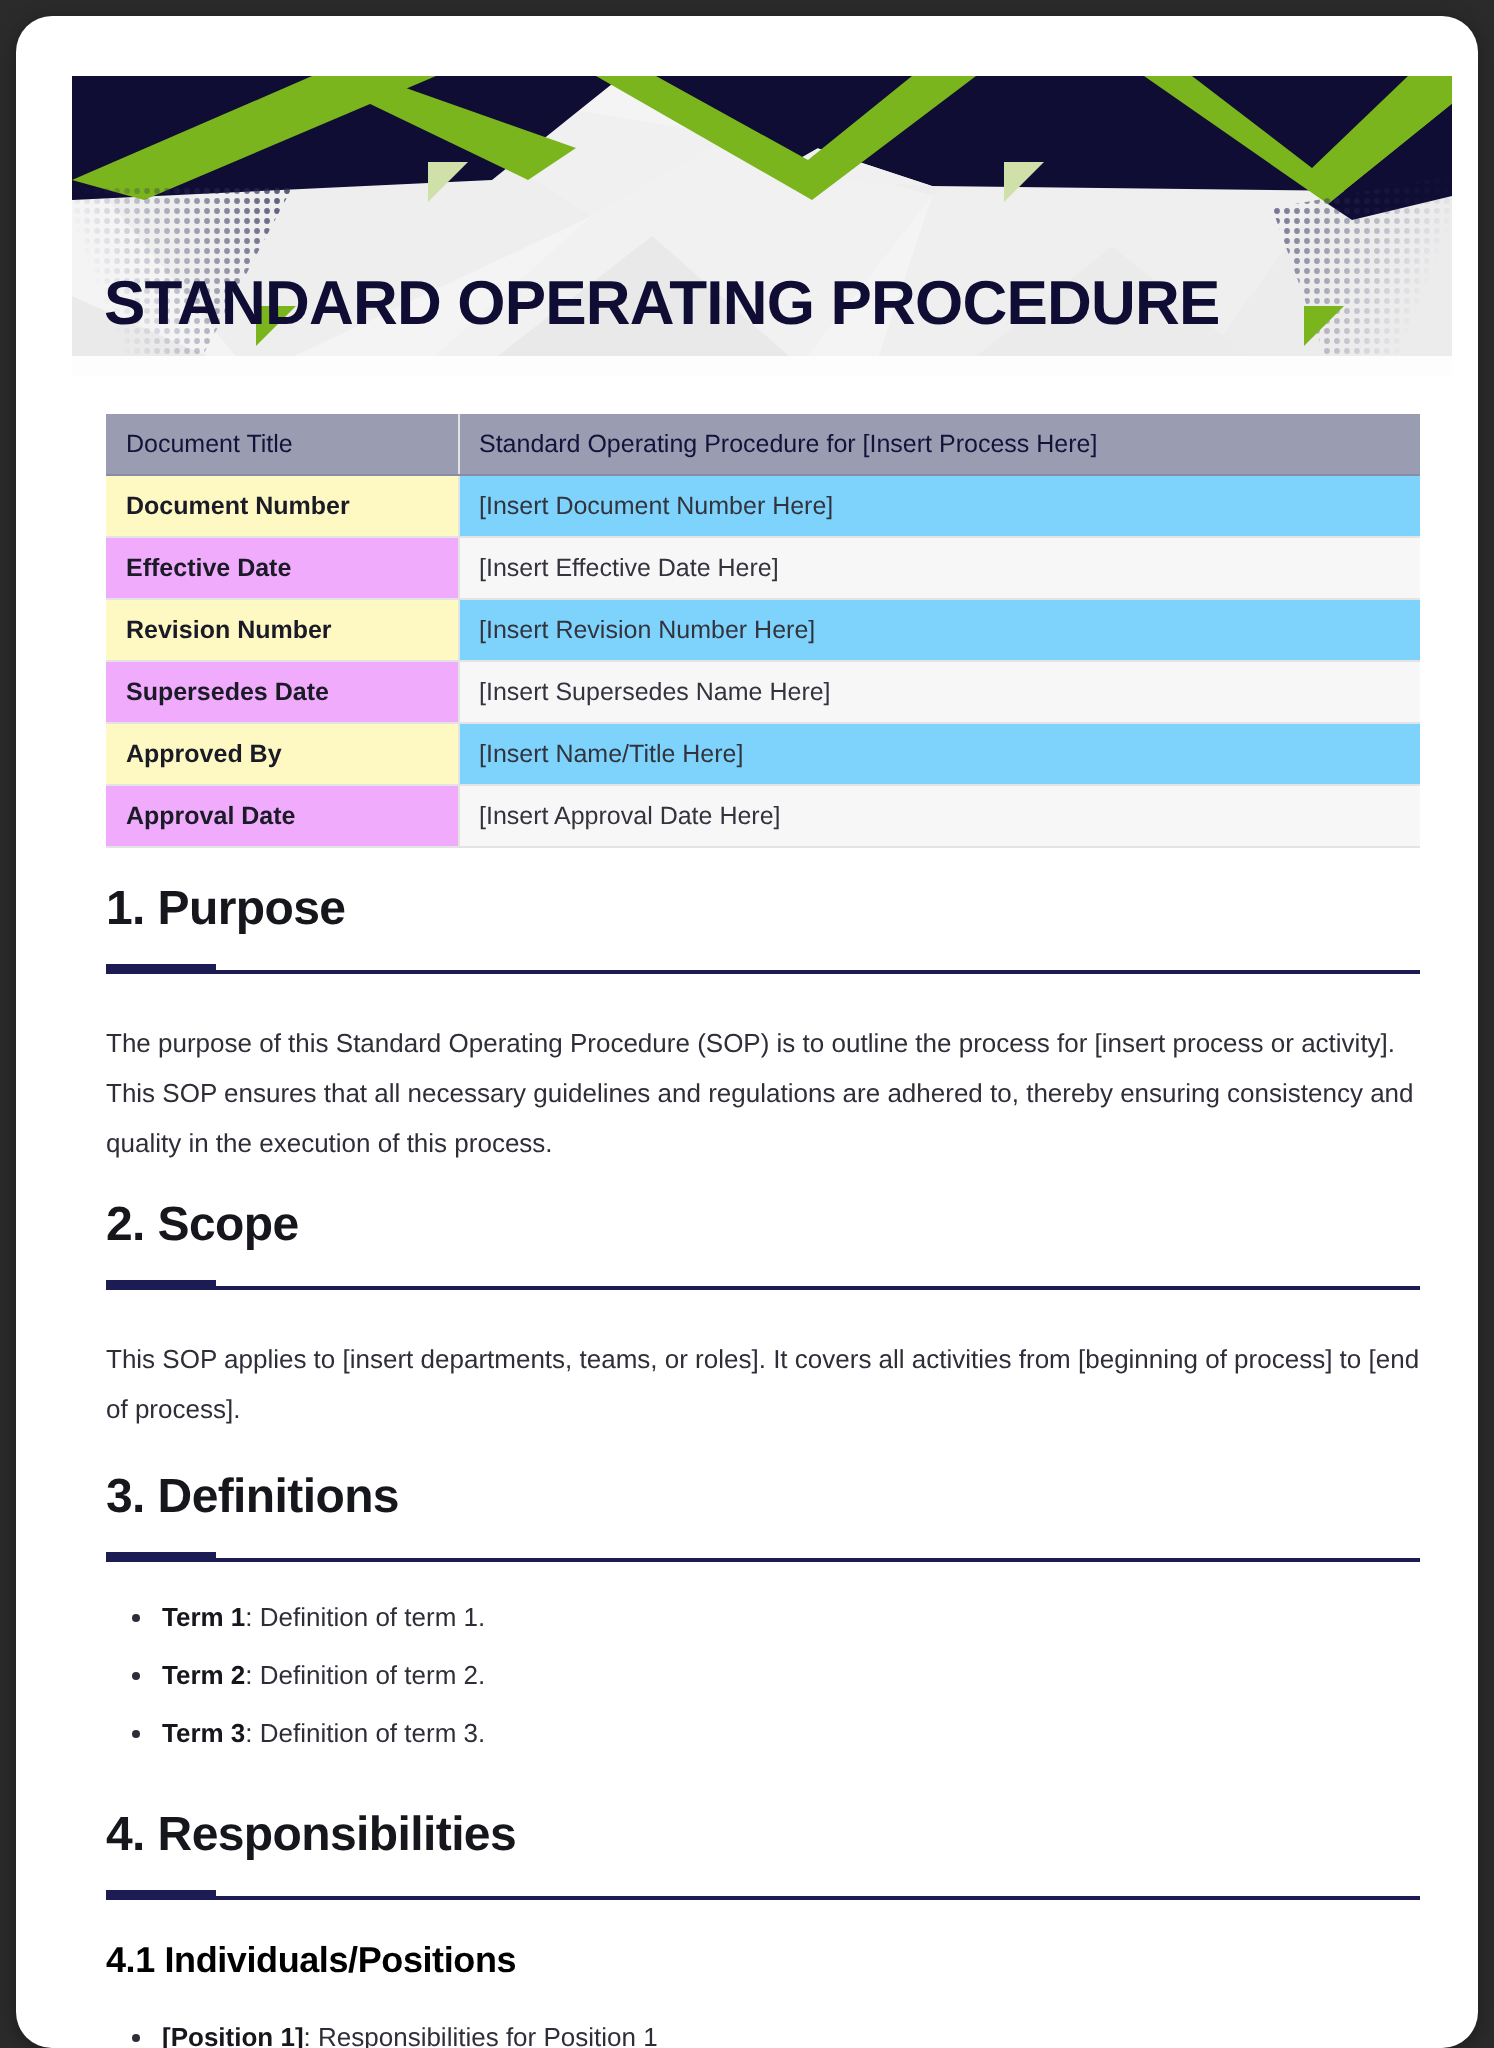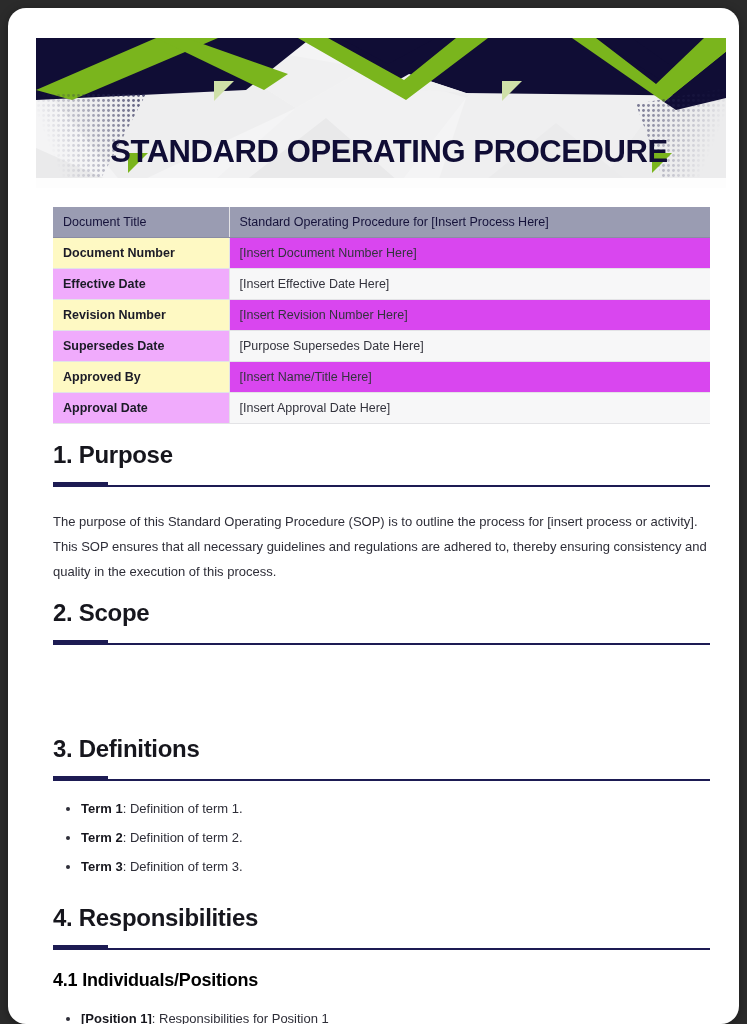--- a/index.html
+++ b/index.html
@@ -26,21 +26,20 @@
     left: 28px; top: 30px;
     width: 690px; height: 150px;
     overflow: hidden;
     background: #f2f2f3;
   }
   .banner svg { display: block; width: 100%; height: 100%; }
   .banner-title {
     position: absolute;
     left: 16px; right: 0;
     top: 95px;
-    text-align: center;
     font-size: 31px;
     font-weight: 800;
     letter-spacing: -0.4px;
     color: #100d35;
     font-family: "Liberation Sans", sans-serif;
     line-height: 38px;
     white-space: nowrap;
   }
 
   
@@ -65,21 +64,21 @@
   }
   .meta-table td.lbl {
     width: 176px;
     background: #fef9c3;
     font-weight: bold;
     color: #1b1b27;
     border-right: 1px solid #e3e3e6;
   }
   .meta-table td.val {
     color: #33333d;
-    background: #d946ef;
+    background: #7dd3fc;
   }
   .meta-table tr.alt td.val { background: #f7f7f8; }
   .meta-table tr.alt td.lbl { background: #f0abfc; }
 
   
   .section { position: absolute; left: 45px; width: 657px; }
   h2.sec-title {
     margin: 0;
     font-size: 24px;
     font-weight: 700;
@@ -219,21 +218,21 @@
       <tr class="alt">
         <td class="lbl">Effective Date</td>
         <td class="val">[Insert Effective Date Here]</td>
       </tr>
       <tr>
         <td class="lbl">Revision Number</td>
         <td class="val">[Insert Revision Number Here]</td>
       </tr>
       <tr class="alt">
         <td class="lbl">Supersedes Date</td>
-        <td class="val">[Purpose Supersedes Date Here]</td>
+        <td class="val">[Insert Supersedes Name Here]</td>
       </tr>
       <tr>
         <td class="lbl">Approved By</td>
         <td class="val">[Insert Name/Title Here]</td>
       </tr>
       <tr class="alt">
         <td class="lbl">Approval Date</td>
         <td class="val">[Insert Approval Date Here]</td>
       </tr>
     </tbody>
@@ -241,20 +240,21 @@
 
   <div class="section" style="top:432px;">
     <h2 class="sec-title">1. Purpose</h2>
     <div class="rule"></div>
     <p class="body-text">The purpose of this Standard Operating Procedure (SOP) is to outline the process for [insert process or activity]. This SOP ensures that all necessary guidelines and regulations are adhered to, thereby ensuring consistency and quality in the execution of this process.</p>
   </div>
 
   <div class="section" style="top:590px;">
     <h2 class="sec-title">2. Scope</h2>
     <div class="rule"></div>
+    <p class="body-text">This SOP applies to [insert departments, teams, or roles]. It covers all activities from [beginning of process] to [end of process].</p>
   </div>
 
   <div class="section" style="top:726px;">
     <h2 class="sec-title">3. Definitions</h2>
     <div class="rule"></div>
     <ul class="bullets">
       <li>
         <b>Term 1</b><span>: Definition of term 1.</span>
       </li>
       <li>

